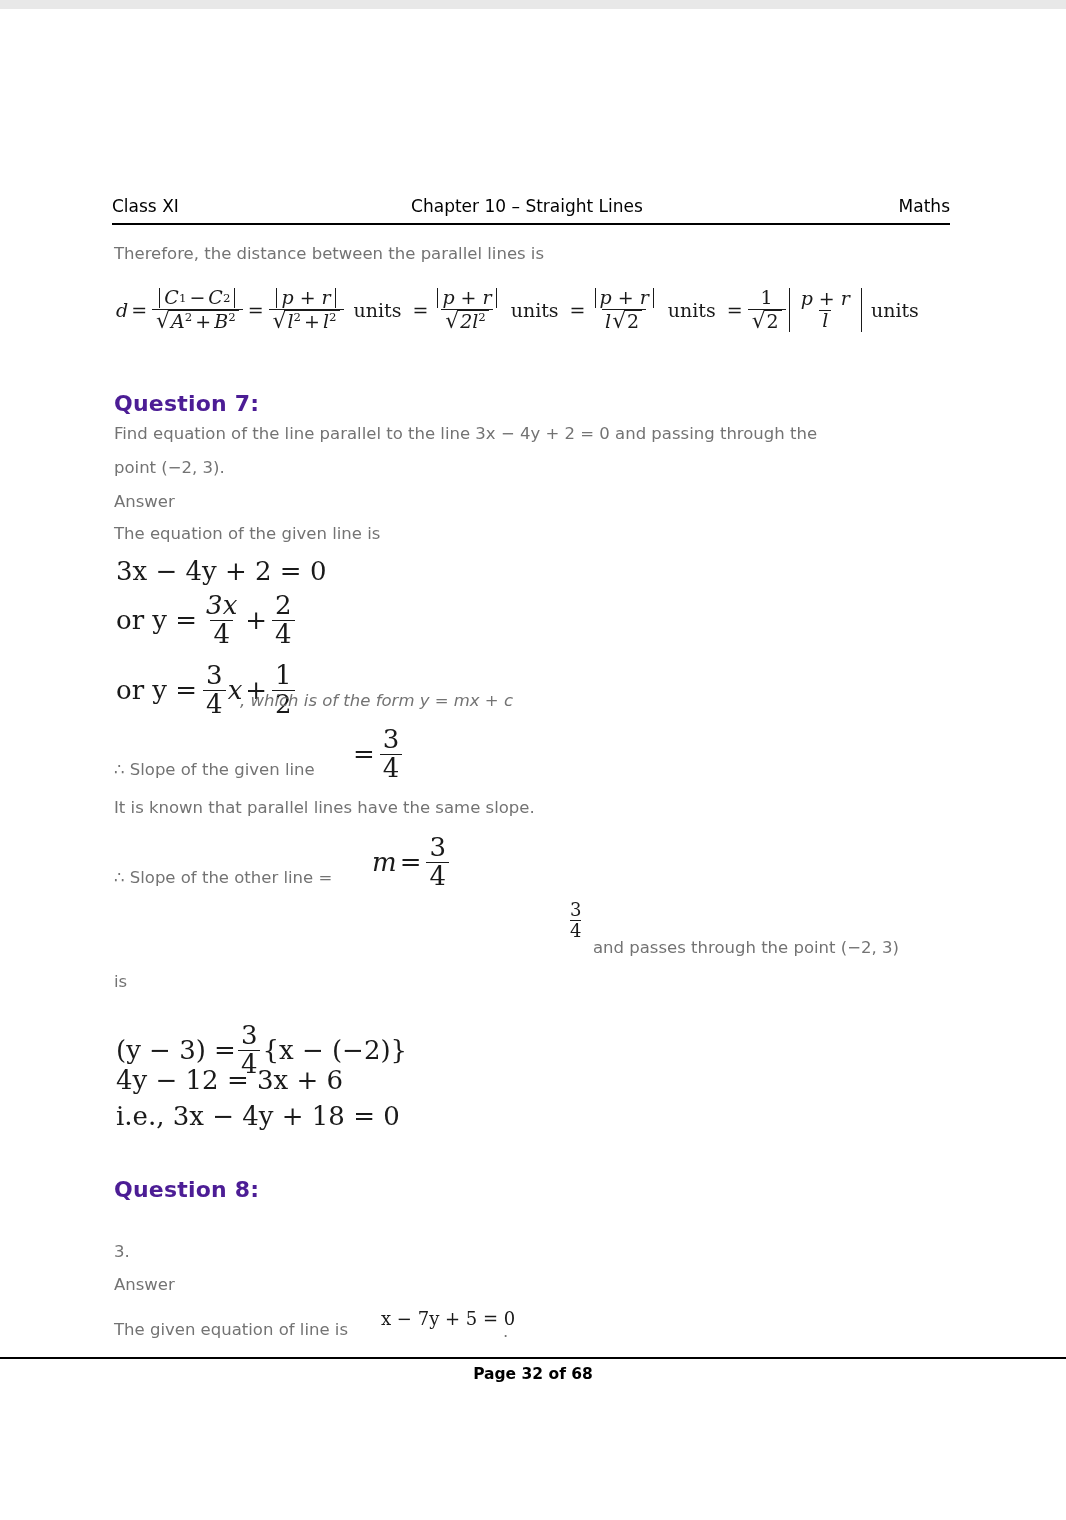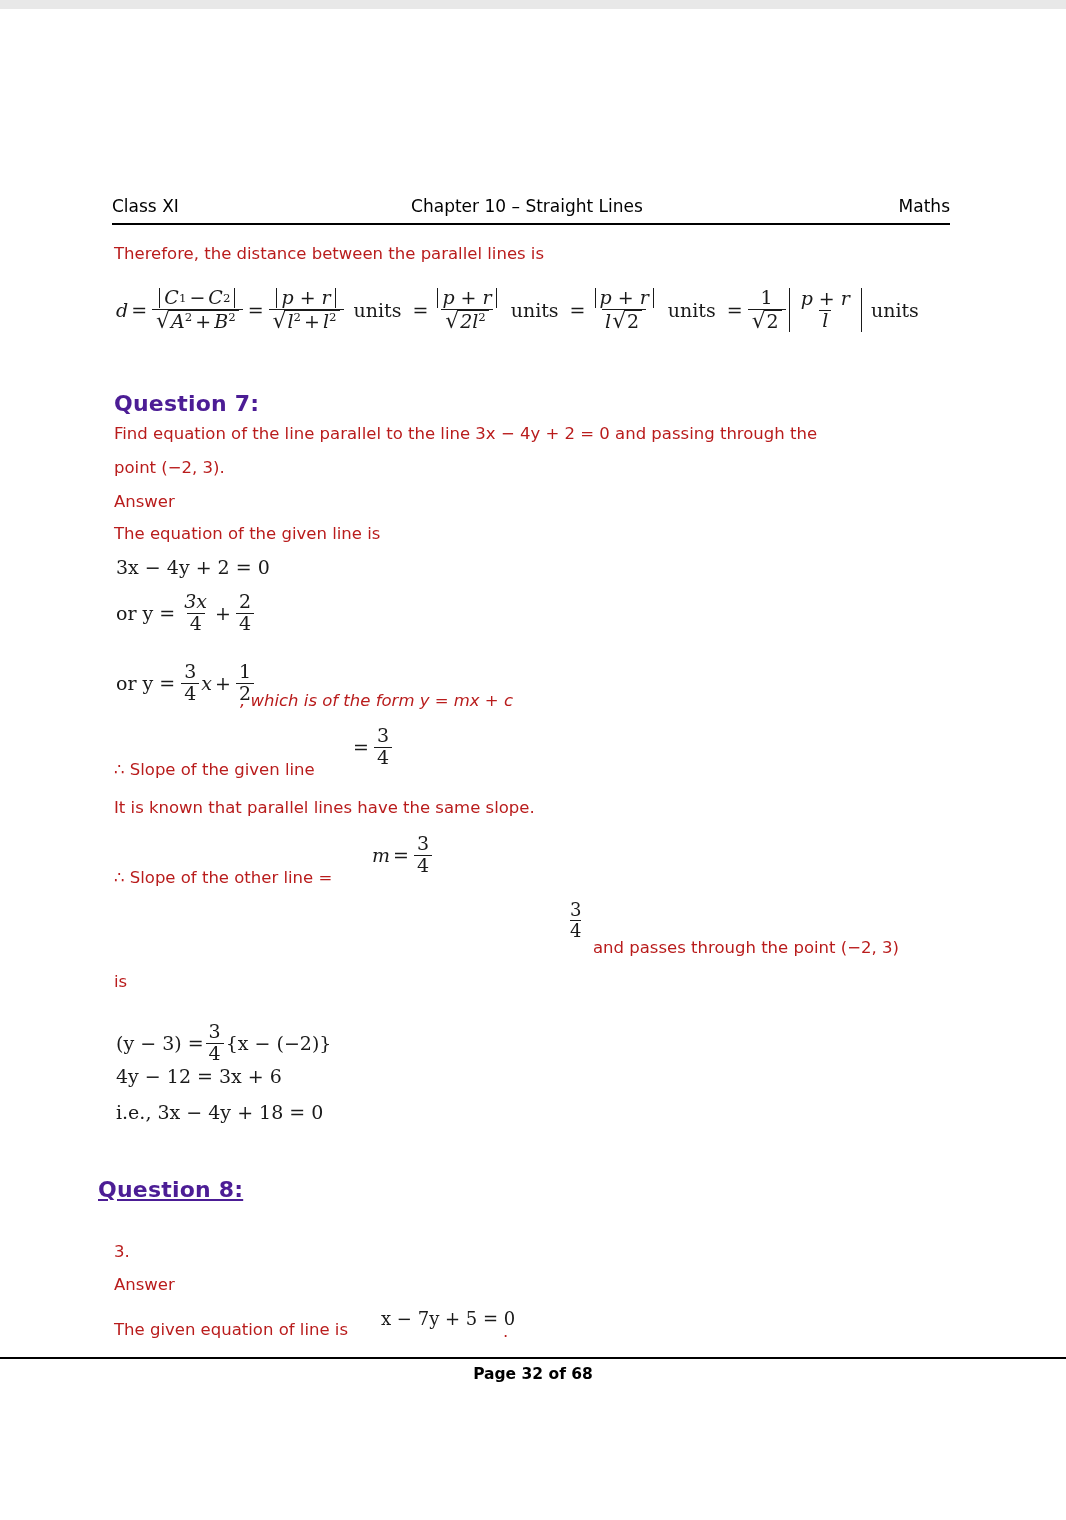--- a/index.html
+++ b/index.html
@@ -59,37 +59,37 @@
     height: 0;
     border-top: 2px solid #000;
   }
 
   
   .body-line {
     position: absolute;
     font-family: "DejaVu Sans", sans-serif;
     font-size: 16.5px;
     line-height: 20px;
-    color: #b91c1c;
+    color: #737373;
     white-space: nowrap;
   }
   .qlabel {
     position: absolute;
     font-family: "DejaVu Sans", sans-serif;
     font-size: 22px;
     font-weight: bold;
     color: #4c1d95;
     letter-spacing: .2px;
   }
 
   
   .math {
     position: absolute;
     font-family: "DejaVu Serif", serif;
-    font-size: 19px;
+    font-size: 26px;
     color: #1a1a1a;
     white-space: nowrap;
     display: flex;
     align-items: center;
   }
   .math .it { font-style: italic; }
   .math .op { margin: 0 3px; }
 
   
   .frac {
@@ -345,21 +345,21 @@
     <span class="frac">
       <span class="num">3</span>
       <span class="den">4</span>
     </span>
     <span>{x − (−2)}</span>
   </div>
 
   <div class="math" style="left:116px; top:1065px;">4y − 12 = 3x + 6</div>
   <div class="math" style="left:116px; top:1101px;">i.e., 3x − 4y + 18 = 0</div>
 
-  <div class="qlabel" style="left:98px; top:1177px;text-decoration:underline;">Question 8:</div>
+  <div class="qlabel" style="left:114px; top:1177px;">Question 8:</div>
 
   <div class="body-line" style="left:114px; top:1242px;">3.</div>
   <div class="body-line" style="left:114px; top:1275px;">Answer</div>
 
   <div class="body-line" style="left:114px; top:1320px;">The given equation of line is</div>
   <div class="math" style="left:381px; top:1308px; font-size:18px;">x − 7y + 5 = 0</div>
   <div class="body-line" style="left:503px; top:1322px;">.</div>
 
   <div class="foot-rule"></div>
   <div class="footer-text">Page 32 of 68</div>

